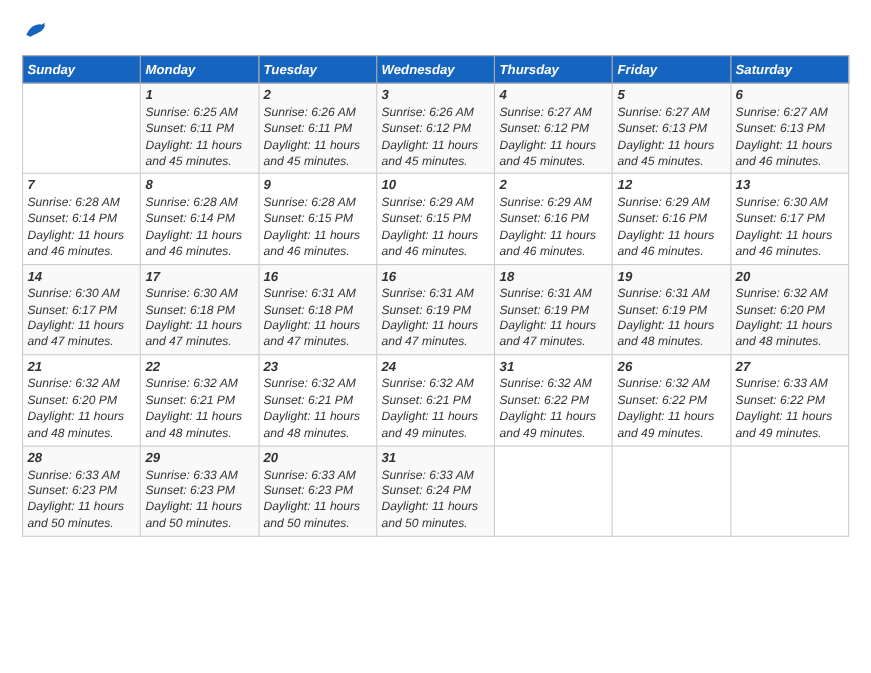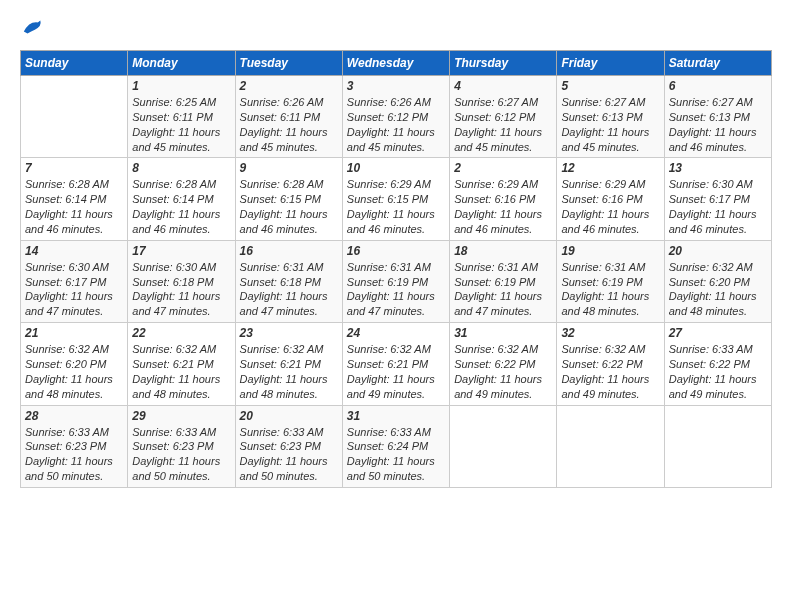--- a/index.html
+++ b/index.html
@@ -312,21 +312,21 @@
 and 49 minutes.</div>
           </td>
           <td>
             <span class="day-number">31</span>
             <div class="cell-content" style="white-space: pre-line;">Sunrise: 6:32 AM
 Sunset: 6:22 PM
 Daylight: 11 hours
 and 49 minutes.</div>
           </td>
           <td>
-            <span class="day-number">32</span>
+            <span class="day-number">26</span>
             <div class="cell-content" style="white-space: pre-line;">Sunrise: 6:32 AM
 Sunset: 6:22 PM
 Daylight: 11 hours
 and 49 minutes.</div>
           </td>
           <td>
             <span class="day-number">27</span>
             <div class="cell-content" style="white-space: pre-line;">Sunrise: 6:33 AM
 Sunset: 6:22 PM
 Daylight: 11 hours

